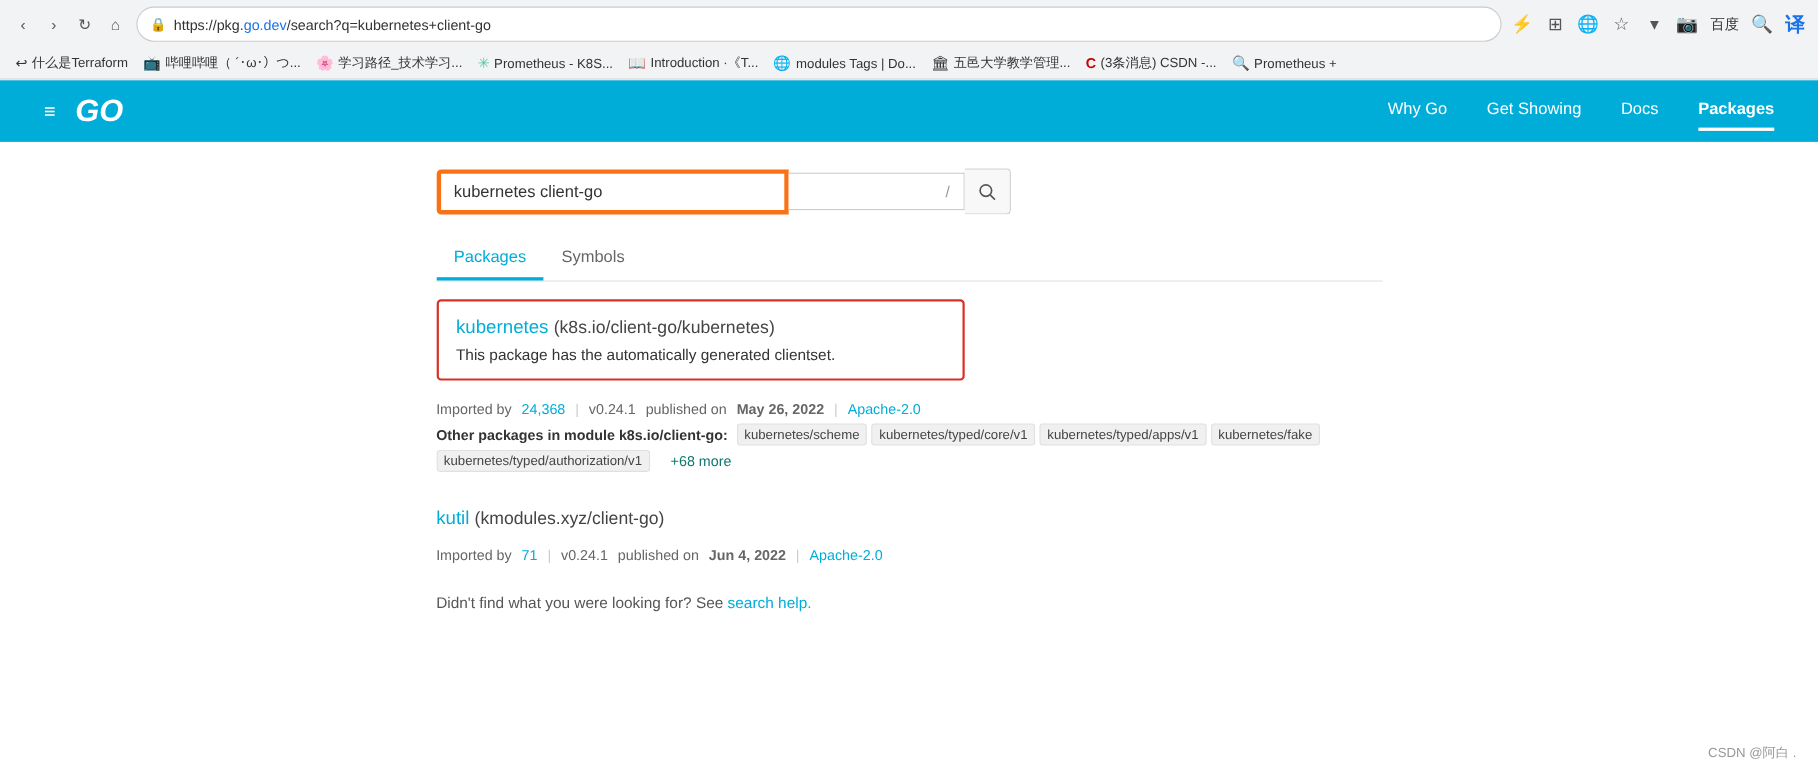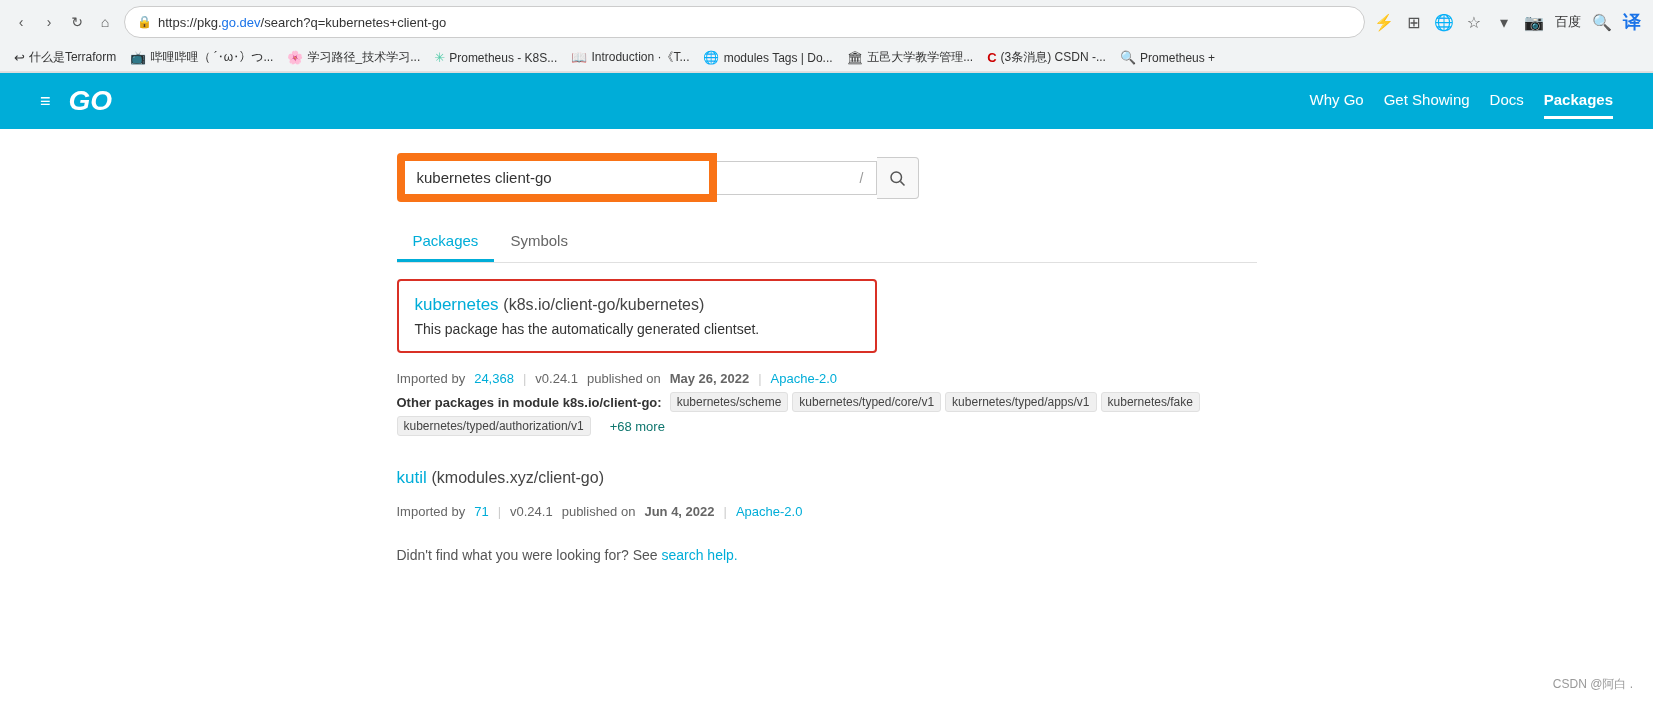--- a/index.html
+++ b/index.html
@@ -20,30 +20,30 @@
     
     .bookmarks-bar { display: flex; align-items: center; padding: 3px 8px; gap: 2px; background: #f1f3f4; border-bottom: 1px solid #e0e0e0; font-size: 12px; overflow: hidden; }
     .bookmark-item { display: flex; align-items: center; gap: 4px; padding: 2px 6px; border-radius: 4px; cursor: pointer; white-space: nowrap; color: #333; }
     .bookmark-icon { font-size: 13px; }
 
     
     .go-header { background: #00add8; display: flex; align-items: center; padding: 0 40px; height: 56px; }
     .go-logo { display: flex; align-items: center; gap: 10px; margin-right: auto; }
     .go-hamburger { color: white; font-size: 18px; margin-right: 8px; }
     .go-logo-text { color: white; font-size: 28px; font-weight: bold; font-style: italic; }
-    .go-nav { display: flex; gap: 20px; align-items: flex-start; }
+    .go-nav { display: flex; gap: 36px; align-items: flex-start; }
     .go-nav-item { color: white; font-size: 15px; text-decoration: none; padding: 8px 0; border-bottom: 3px solid transparent; cursor: pointer; }
     .go-nav-item.active { border-bottom: 3px solid white; font-weight: bold; }
 
     
     .main-content { max-width: 900px; margin: 0 auto; padding: 24px 20px; }
 
     
     .search-container { display: flex; align-items: center; margin-bottom: 20px; }
-    .search-input-wrapper { display: flex; align-items: center; border: 8px solid #f97316; border-radius: 4px 0 0 4px; padding: 8px 12px; width: 320px; background: white; }
+    .search-input-wrapper { display: flex; align-items: center; border: 4px solid #f97316; border-radius: 4px 0 0 4px; padding: 8px 12px; width: 320px; background: white; }
     .search-input { border: none; outline: none; font-size: 15px; color: #333; width: 100%; }
     .search-divider { width: 160px; border: 1px solid #ccc; border-left: none; padding: 8px 12px; display: flex; justify-content: flex-end; align-items: center; background: white; color: #999; font-size: 14px; }
     .search-btn { background: #f8f8f8; border: 1px solid #ccc; border-left: none; border-radius: 0 4px 4px 0; width: 42px; height: 42px; display: flex; align-items: center; justify-content: center; cursor: pointer; }
 
     
     .tabs { display: flex; gap: 0; margin-bottom: 16px; border-bottom: 1px solid #e0e0e0; }
     .tab { padding: 10px 16px; font-size: 15px; cursor: pointer; color: #666; border-bottom: 3px solid transparent; }
     .tab.active { color: #00add8; border-bottom: 3px solid #00add8; font-weight: 500; }
 
     

